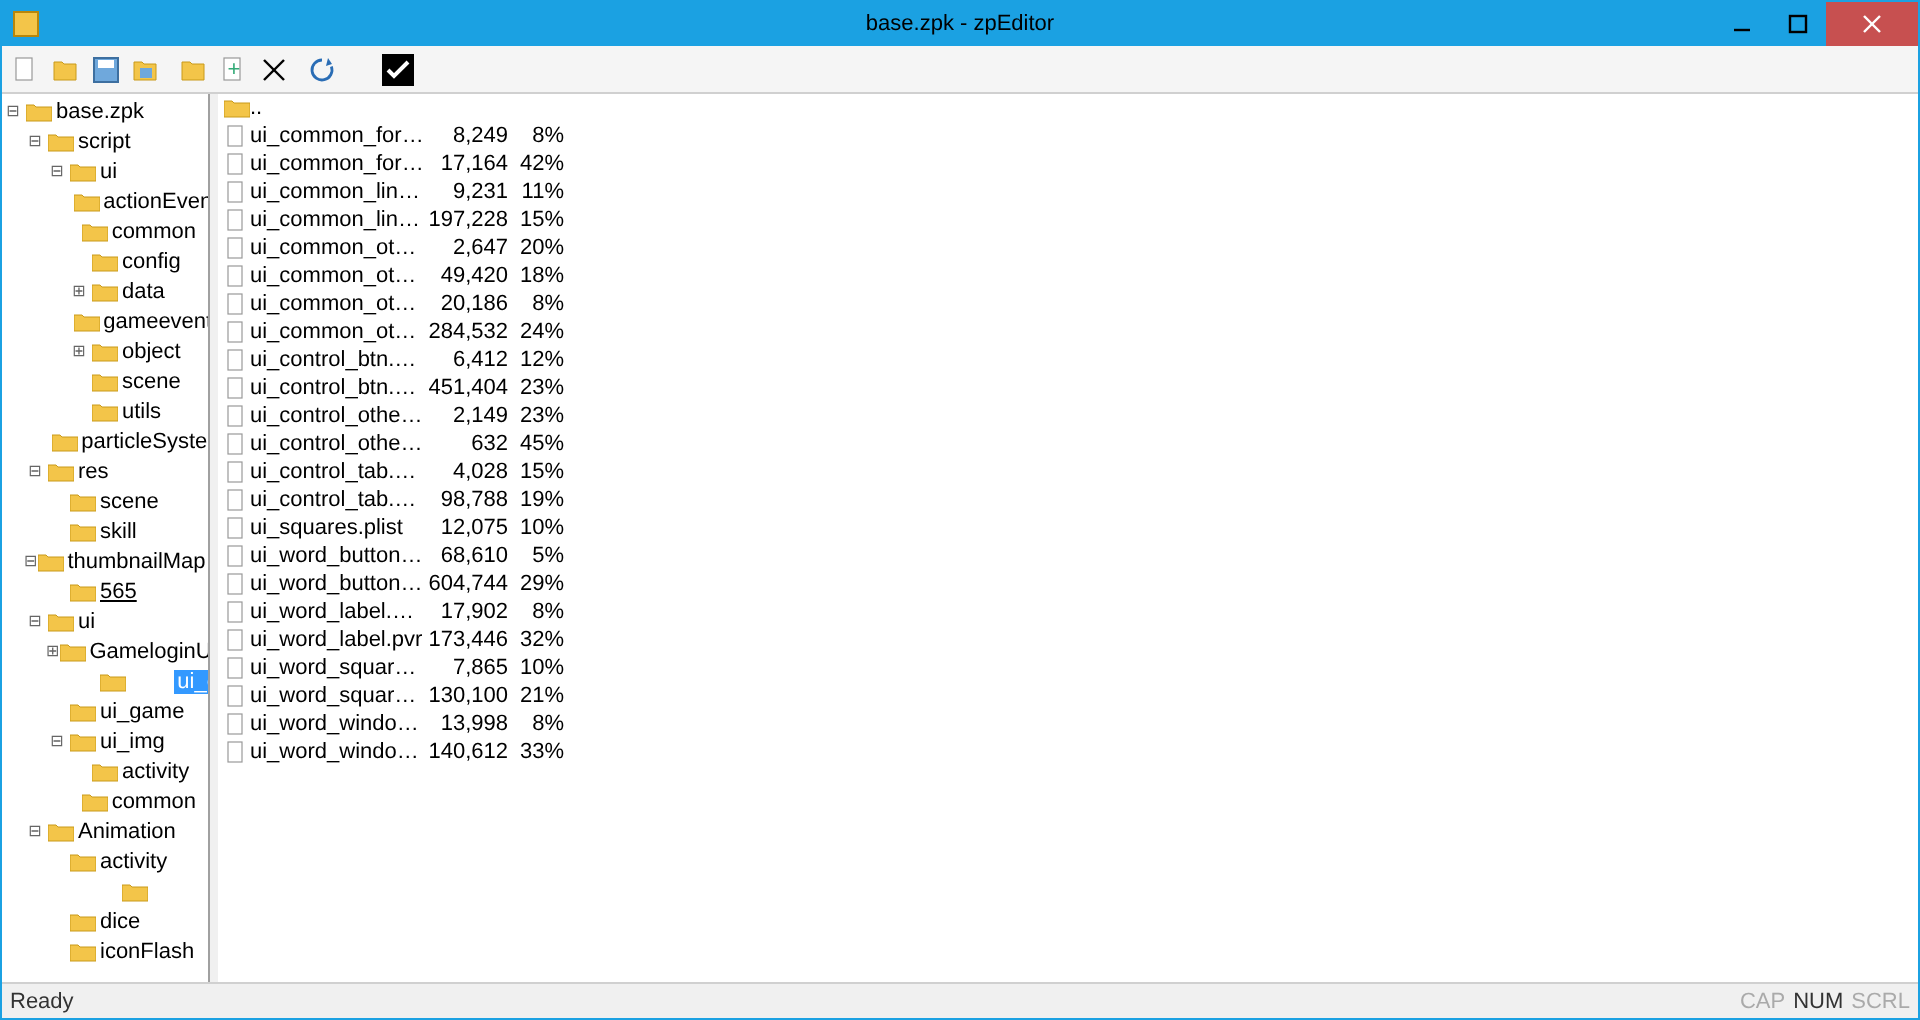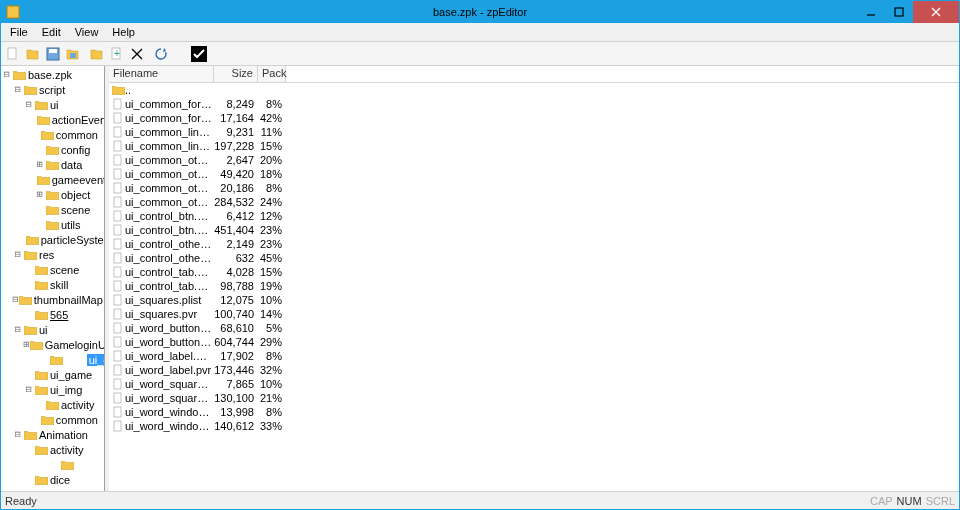--- a/index.html
+++ b/index.html
@@ -84,26 +84,20 @@
         </div>
       <div class="winbtn close">
           <svg viewBox="0 0 10 10">
             <line x1="1" y1="1" x2="9" y2="9" stroke="#fff" stroke-width="1.2"></line>
             <line x1="9" y1="1" x2="1" y2="9" stroke="#fff" stroke-width="1.2"></line>
           </svg>
         </div>
     </div>
   </div>
 
-  <div class="menubar">
-    <span>File</span>
-    <span>Edit</span>
-    <span>View</span>
-    <span>Help</span>
-  </div>
 
   <div class="toolbar">
     <div class="tb">
         <svg viewBox="0 0 16 16">
           <rect x="3" y="2" width="8" height="11" class="fil-body"></rect>
         </svg>
       </div>
     <div class="tb">
         <svg viewBox="0 0 16 16">
           <path d="M2 4h4l1 1h6v8H2z" class="fld-body"></path>
@@ -413,25 +407,20 @@
           <span class="ficon">
             <svg class="fld" viewBox="0 0 13 10">
               <path d="M0 1.5h4l1 1h8v7H0z" class="fld-body"></path>
             </svg>
           </span>
           <span class="label">iconFlash</span>
         </div>
       </div>
     <div class="splitter"></div>
     <div class="list">
-      <div class="list-header">
-        <div class="col col-name">Filename</div>
-        <div class="col col-size">Size</div>
-        <div class="col col-pack">Pack</div>
-      </div>
       <div id="listbody">
           <div class="list-row">
             <span class="ic">
               <svg class="fld" viewBox="0 0 13 10">
                 <path d="M0 1.5h4l1 1h8v7H0z" class="fld-body"></path>
               </svg>
             </span>
             <span class="fn">..</span>
             <span class="sz"></span>
             <span class="pk"></span>
@@ -578,30 +567,20 @@
           </div>
           <div class="list-row">
             <span class="ic">
               <svg class="fil" viewBox="0 0 12 12">
                 <rect x="2" y="1" width="7" height="10" class="fil-body"></rect>
               </svg>
             </span>
             <span class="fn">ui_squares.plist</span>
             <span class="sz">12,075</span>
             <span class="pk">10%</span>
-          </div>
-          <div class="list-row">
-            <span class="ic">
-              <svg class="fil" viewBox="0 0 12 12">
-                <rect x="2" y="1" width="7" height="10" class="fil-body"></rect>
-              </svg>
-            </span>
-            <span class="fn">ui_squares.pvr</span>
-            <span class="sz">100,740</span>
-            <span class="pk">14%</span>
           </div>
           <div class="list-row">
             <span class="ic">
               <svg class="fil" viewBox="0 0 12 12">
                 <rect x="2" y="1" width="7" height="10" class="fil-body"></rect>
               </svg>
             </span>
             <span class="fn">ui_word_button.plist</span>
             <span class="sz">68,610</span>
             <span class="pk">5%</span>

